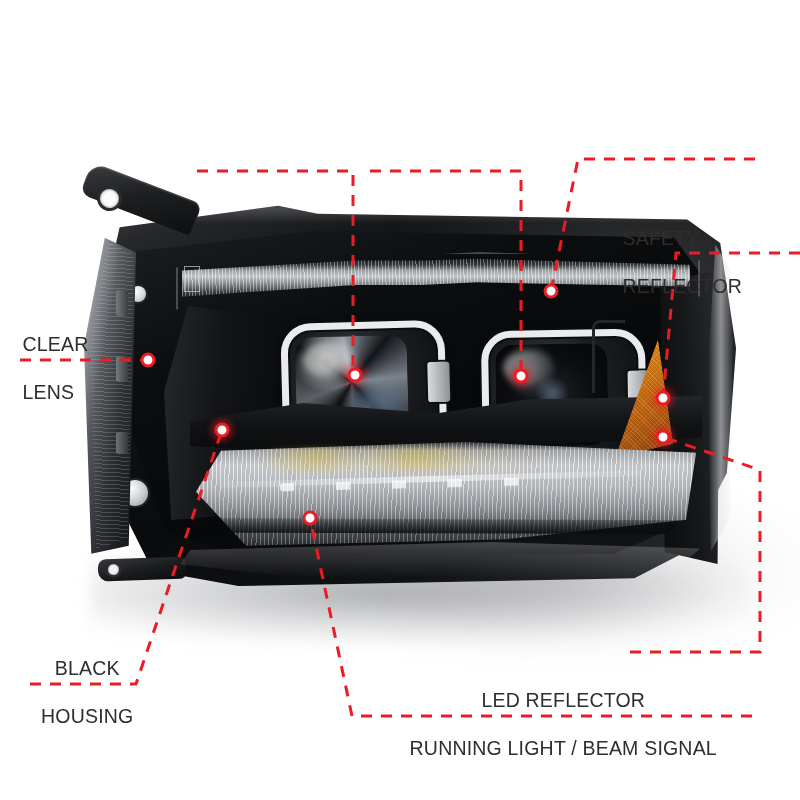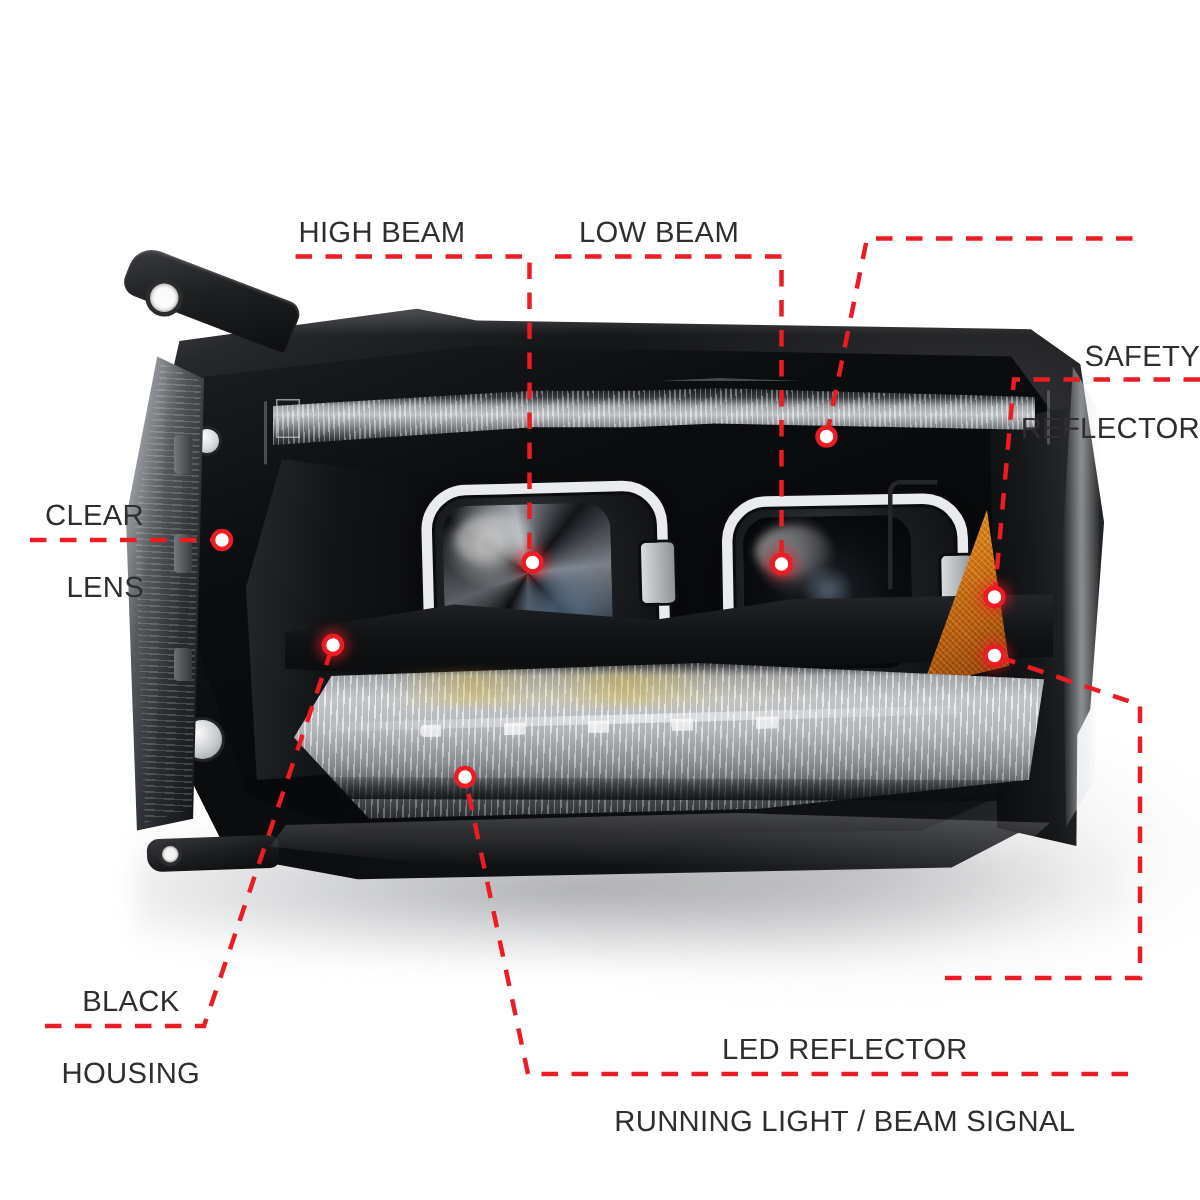--- a/index.html
+++ b/index.html
@@ -3,21 +3,21 @@
 <meta charset="utf-8">
 <style>
   html,body{margin:0;padding:0;background:#ffffff;}
   body{width:800px;height:800px;overflow:hidden;
        font-family:"Liberation Sans","DejaVu Sans",sans-serif;}
   #stage{position:relative;width:800px;height:800px;background:#fff;}
 
   
   .lbl{position:absolute;color:#2e2e2e;font-size:19.5px;letter-spacing:.2px;
        line-height:24px;white-space:pre;font-weight:400;}
-  .lbl.r{text-align:right;}
+  .lbl.r{text-align:left;}
   .lbl.c{text-align:center;}
 
   
   #leaders{position:absolute;left:0;top:0;width:800px;height:800px;}
 
   
   .dot{position:absolute;width:15px;height:15px;border-radius:50%;
        background:#ffffff;border:3.5px solid #ec1c24;
        box-sizing:border-box;transform:translate(-50%,-50%);}
   .dot.glow{box-shadow:0 0 7px 3px rgba(236,28,36,.55);}
@@ -285,23 +285,21 @@
 
   <div class="dot glow" style="left:355px;top:375px"></div>
   <div class="dot glow" style="left:521px;top:376px"></div>
   <div class="dot" style="left:551px;top:291px"></div>
   <div class="dot glow" style="left:663px;top:398px"></div>
   <div class="dot" style="left:148px;top:360px"></div>
   <div class="dot glow" style="left:222px;top:430px"></div>
   <div class="dot glow" style="left:663px;top:437px"></div>
   <div class="dot" style="left:310px;top:518px"></div>
 
-  <div class="lbl" style="left:199px;top:143px">HIGH BEAM</div>
-
-  <div class="lbl" style="left:386px;top:143px">LOW BEAM</div>
+
 
 
   <div class="lbl r" style="left:600px;top:202px;width:200px">
     <span>SAFETY</span><br>
     <span>REFLECTOR</span>
   </div>
 
   <div class="lbl r" style="left:0px;top:308px;width:96px">
     <span>CLEAR</span><br>
     <span>LENS</span>

